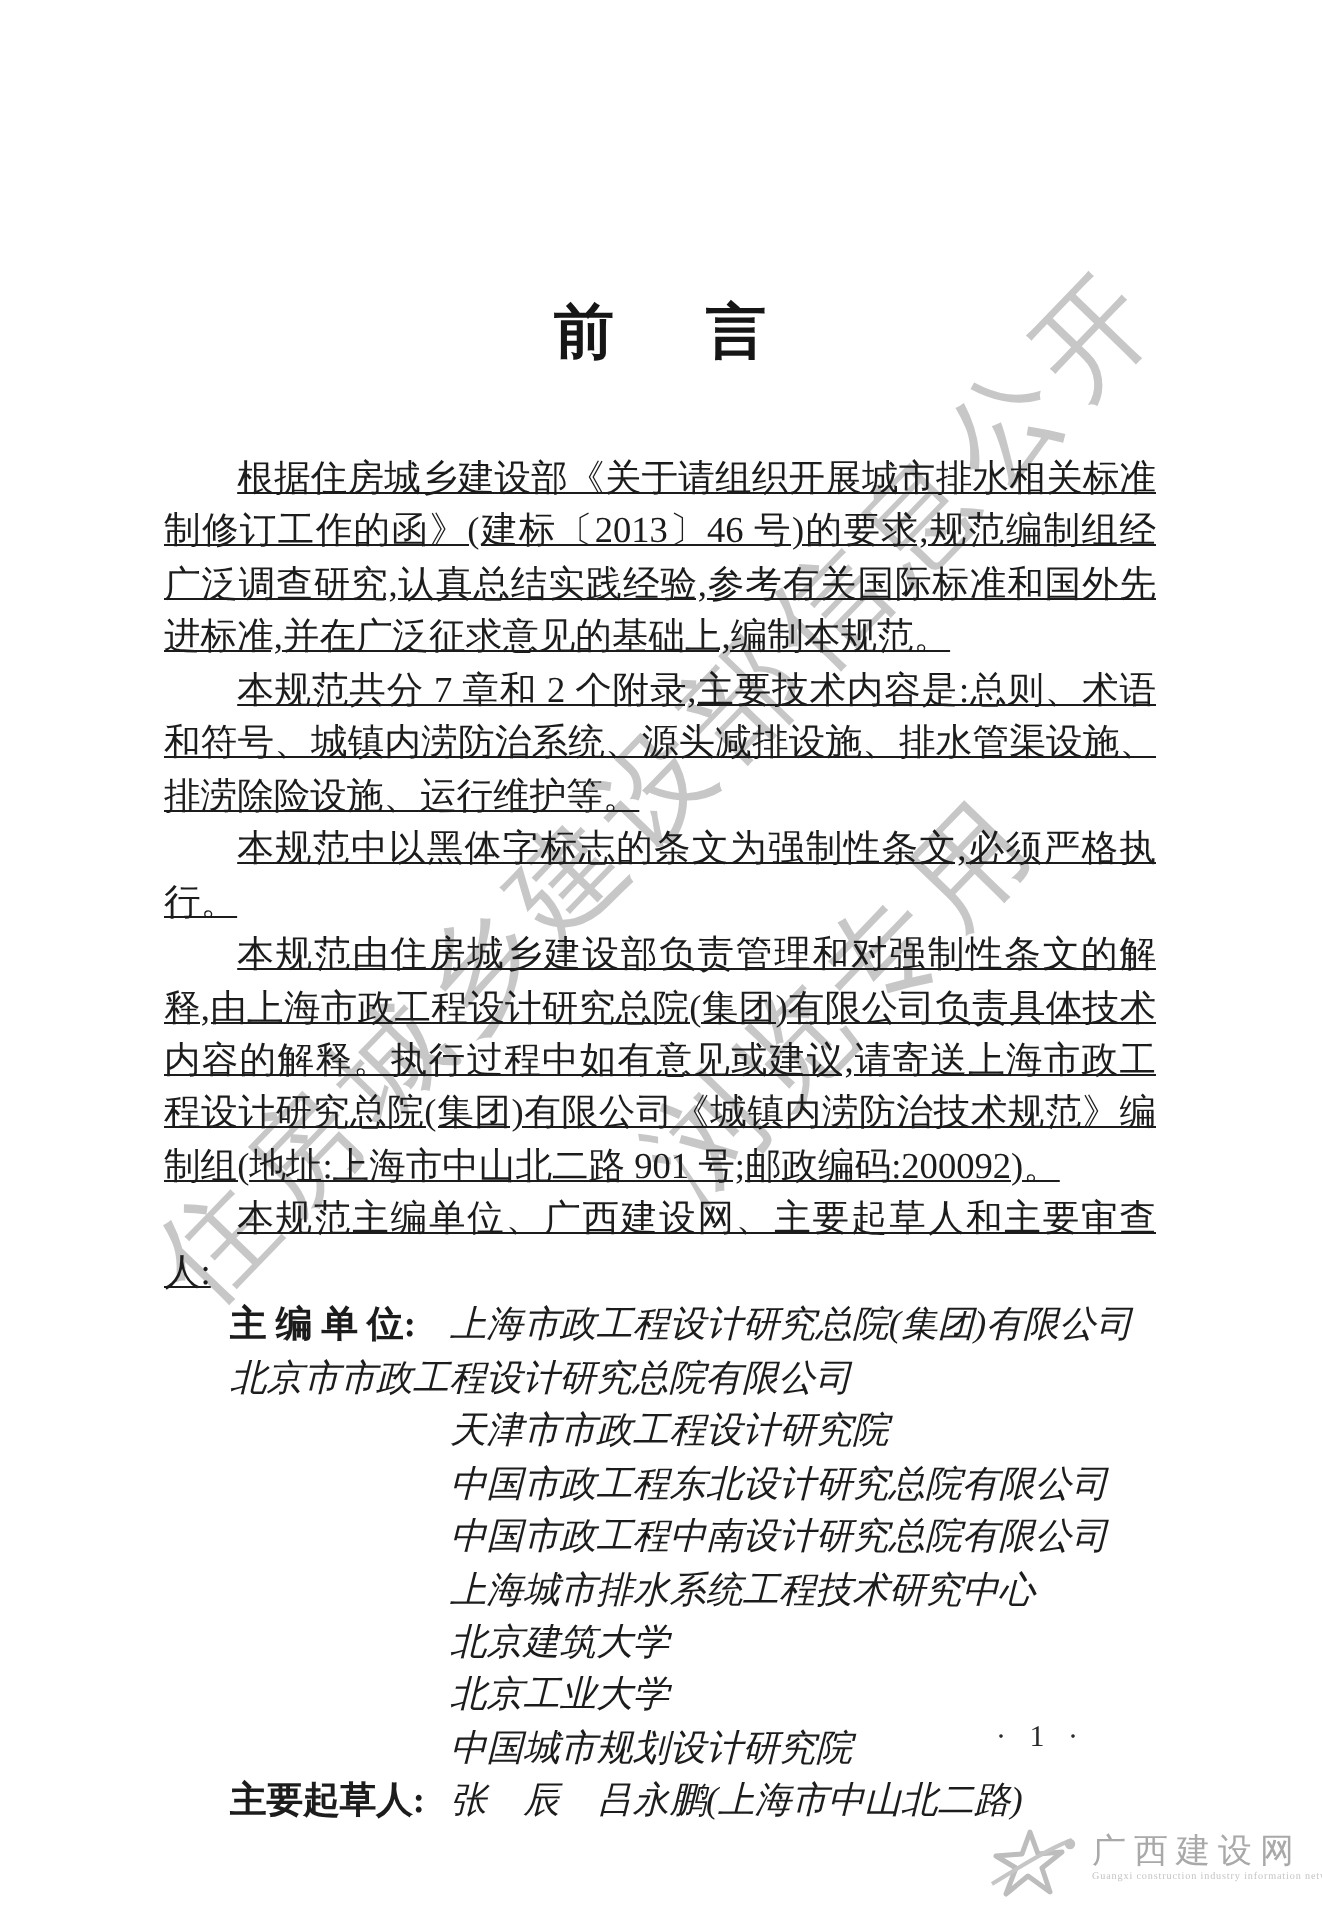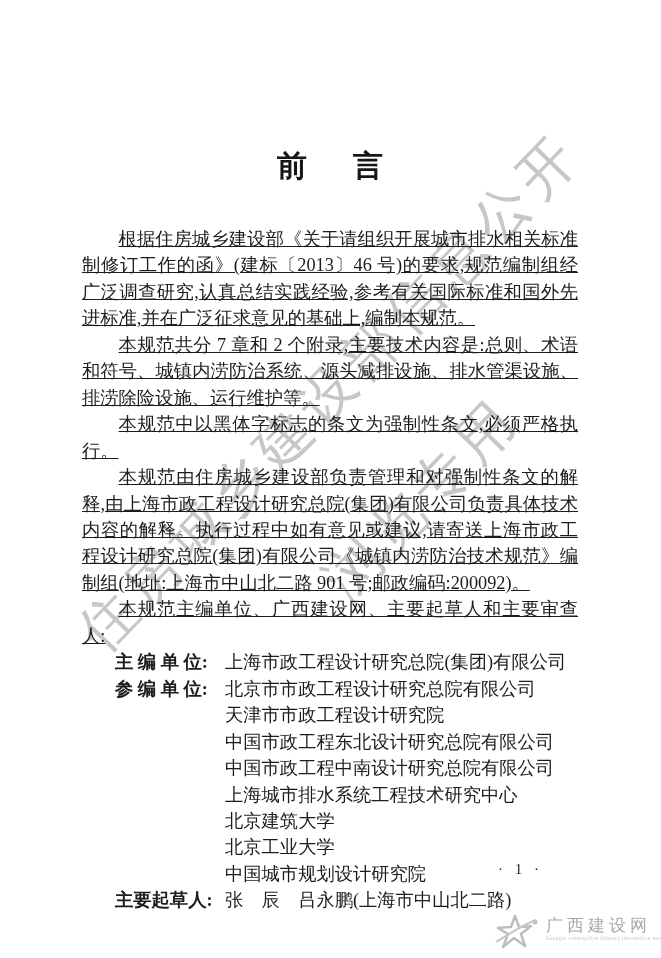--- a/index.html
+++ b/index.html
@@ -72,20 +72,21 @@
     align-items: flex-start;
   }
   .credit-label {
     flex: none;
     width: 110px;
     font-weight: 700;
     white-space: pre;
   }
   .credit-value {
     white-space: nowrap;
+    font-style: italic;
   }
 
   
   .page-number {
     position: absolute;
     z-index: 1;
     left: 498px;
     top: 861px;
     font-size: 15px;
     letter-spacing: 4px;
@@ -141,21 +142,20 @@
     <p>本规范中以黑体字标志的条文为强制性条文,必须严格执行。</p>
     <p>本规范由住房城乡建设部负责管理和对强制性条文的解释,由上海市政工程设计研究总院(集团)有限公司负责具体技术内容的解释。执行过程中如有意见或建议,请寄送上海市政工程设计研究总院(集团)有限公司《城镇内涝防治技术规范》编制组(地址:上海市中山北二路 901 号;邮政编码:200092)。</p>
     <p>本规范主编单位、广西建设网、主要起草人和主要审查人:</p>
 
     <div class="credits">
       <div class="credit-row">
         <span class="credit-label">主 编 单 位:</span>
         <span class="credit-value">上海市政工程设计研究总院(集团)有限公司</span>
       </div>
       <div class="credit-row">
-        <span class="credit-label">参 编 单 位:</span>
         <span class="credit-value">北京市市政工程设计研究总院有限公司</span>
       </div>
       <div class="credit-row">
         <span class="credit-label"></span>
         <span class="credit-value">天津市市政工程设计研究院</span>
       </div>
       <div class="credit-row">
         <span class="credit-label"></span>
         <span class="credit-value">中国市政工程东北设计研究总院有限公司</span>
       </div>

